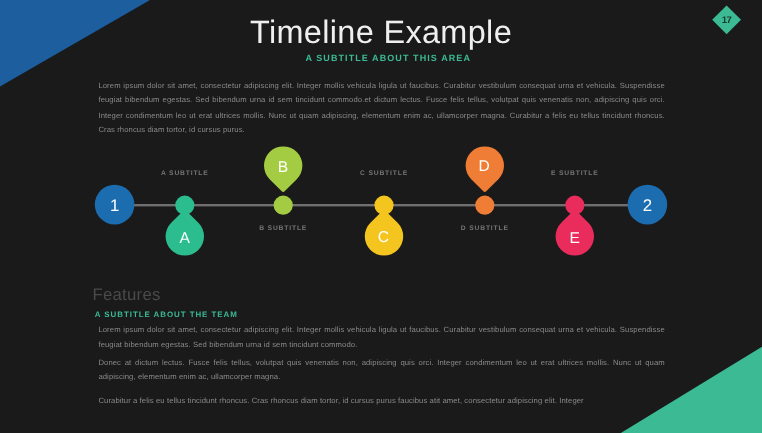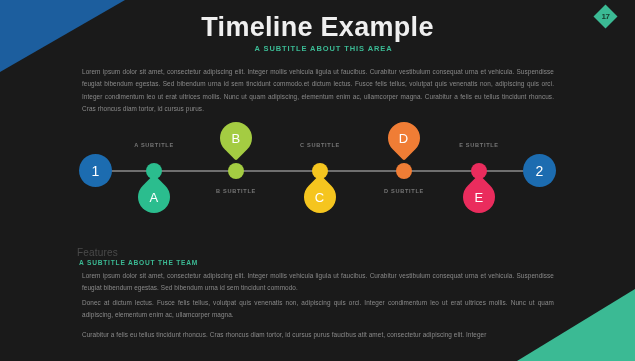--- a/index.html
+++ b/index.html
@@ -53,21 +53,21 @@
     line-height: 1;
   }
 
   
   .title {
     position: absolute;
     top: 13px; left: 0; right: 0;
     text-align: center;
     font-size: 27px;
     color: #efefef;
-    font-weight: bold;
+    font-weight: normal;
     letter-spacing: 0.3px;
     line-height: 1.1;
   }
   .subtitle {
     position: absolute;
     top: 44px; left: 12px; right: 0;
     text-align: center;
     font-size: 7.5px;
     font-weight: bold;
     color: #3bba94;
@@ -146,24 +146,23 @@
     font-size: 13px;
   }
   .pin-up   { top: 4px;  border-bottom-right-radius: 2px; transform: rotate(45deg); }
   .pin-down { top: 63px; border-top-left-radius: 2px;     transform: rotate(45deg); }
   .pin span { transform: rotate(-45deg); }
 
   
   .features-title {
     position: absolute;
     top: 237px; left: 77px;
-    font-size: 10px;
+    font-size: 14px;
     color: #4a4a4a;
     letter-spacing: 0.2px;
-    margin-top: 10px;
   }
   .features-sub {
     position: absolute;
     top: 259px; left: 79px;
     font-size: 6.6px;
     font-weight: bold;
     color: #3bba94;
     letter-spacing: 0.8px;
   }
   #feat-para-1 { top: 270px; left: 82px; width: 472px; }

